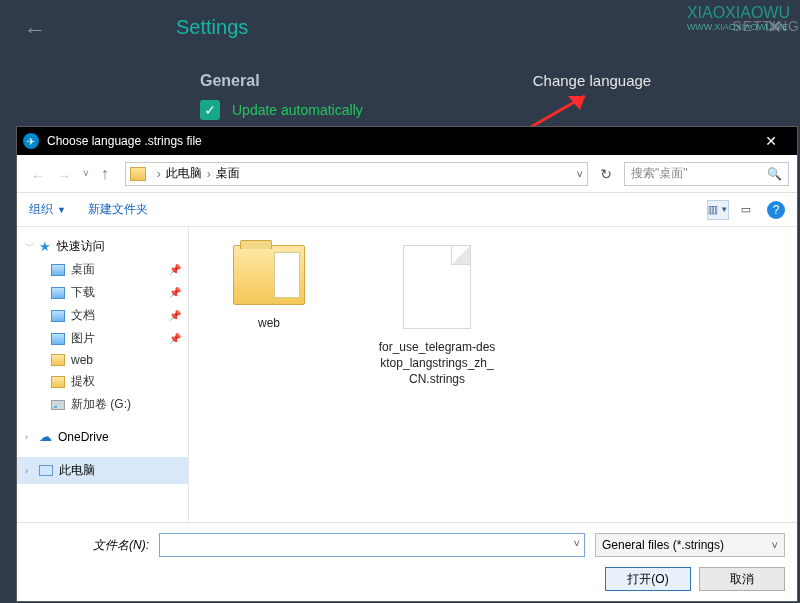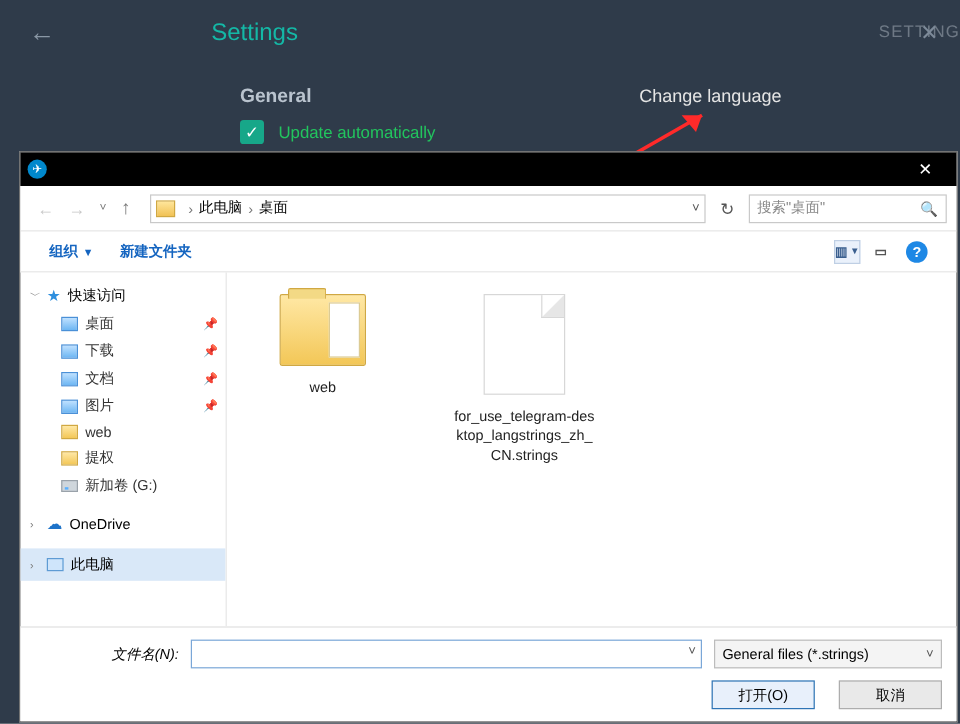--- a/index.html
+++ b/index.html
@@ -39,21 +39,21 @@
 .nav-btn.disabled { color: #c8c8c8; }
 .up-arrow { font-size: 16px; }
 .path-box { flex: 1; height: 24px; border: 1px solid #c9c9c9; margin: 0 6px 0 10px; display: flex; align-items: center; padding: 0 4px; font-size: 12px; }
 .path-box .pc-icon { width: 16px; height: 14px; background: linear-gradient(#ffe69b,#f1c255); border: 1px solid #d0a842; margin-right: 6px; }
 .path-box .sep { margin: 0 5px; color: #777; }
 .path-drop { margin-left: auto; color: #555; font-size: 11px; }
 .refresh { width: 24px; text-align: center; color: #555; font-size: 14px; cursor: pointer; }
 .search-box { width: 165px; height: 24px; border: 1px solid #c9c9c9; margin-left: 6px; display: flex; align-items: center; padding: 0 6px; color: #888; }
 .search-box .mag { margin-left: auto; color: #888; font-size: 12px; }
 
-.toolbar { height: 34px; border-bottom: 1px solid #e6e6e6; display: flex; align-items: center; padding: 0 24px; background: #fff; font-weight: bold; }
+.toolbar { height: 34px; border-bottom: 1px solid #e6e6e6; display: flex; align-items: center; padding: 0 12px; background: #fff; }
 .toolbar .t-item { color: #1565c0; margin-right: 22px; display: flex; align-items: center; cursor: pointer; }
 .toolbar .t-item .dd { font-size: 9px; margin-left: 4px; }
 .toolbar .spacer { flex: 1; }
 .view-btn { width: 22px; height: 20px; border: 1px solid #bfcfe4; margin-left: 6px; display: flex; align-items: center; justify-content: center; cursor: pointer; font-size: 11px; color: #3a5f8f; background: #eaf1fb; }
 .view-btn.plain { background: transparent; border-color: transparent; color: #555; }
 .help-btn { width: 18px; height: 18px; border-radius: 50%; background: #1e88e5; color: #fff; font-size: 12px; display: flex; align-items: center; justify-content: center; margin-left: 10px; cursor: pointer; }
 
 .body { flex: 1; display: flex; min-height: 0; }
 .sidebar { width: 172px; border-right: 1px solid #e6e6e6; overflow-y: auto; padding: 8px 0; font-size: 12px; }
 .side-group { margin-bottom: 10px; }
@@ -81,28 +81,32 @@
 .item .big-file::before { content:""; position:absolute; right:0; top:0; width:18px; height:18px; background: linear-gradient(135deg,#fff 48%, #e6e6e6 52%); border-left:1px solid #d7d7d7; border-bottom:1px solid #d7d7d7; }
 .item .fname { word-break: break-all; line-height: 1.35; }
 
 .footer { border-top: 1px solid #e0e0e0; padding: 10px 12px; background: #fff; }
 .f-row { display: flex; align-items: center; }
 .f-label { width: 120px; text-align: right; margin-right: 10px; font-size: 12px; white-space: nowrap; font-style: italic; }
 .f-input { flex: 1; height: 24px; border: 1px solid #7aa7d8; padding: 0 6px; font-size: 12px; position: relative; }
 .f-input .dd { position: absolute; right: 4px; top: 3px; color: #555; font-size: 11px; }
 .f-type { width: 190px; height: 24px; border: 1px solid #bcbcbc; margin-left: 10px; display: flex; align-items: center; padding: 0 6px; font-size: 12px; background: #f4f4f4; }
 .f-type .dd { margin-left: auto; color: #555; font-size: 11px; }
-.f-btns { display: flex; justify-content: flex-end; margin-top: 10px; gap: 20px; }
+.f-btns { display: flex; justify-content: flex-end; margin-top: 10px; gap: 8px; }
 .btn { width: 86px; height: 24px; border: 1px solid #adadad; background: #e9e9e9; font-size: 12px; cursor: pointer; }
 .btn.primary { border-color: #2e74b5; background: #e8f0fb; }
 </style>
 </head>
 <body>
 
 <div class="settings-bg">
+  <span class="watermark">
+    <span>XIAOXIAOWU</span>
+    <small>WWW.XIAOXIAOWU.ME</small>
+  </span>
   <span class="setting-right-label">SETTING</span>
   <div class="settings-header">
     <span class="back-arrow">←</span>
     <span class="settings-title">Settings</span>
     <span class="close-x">✕</span>
   </div>
   <div class="section-general">
     <div class="general-col">
       <div class="general-title">General</div>
       <div class="chk-row">
@@ -119,20 +123,21 @@
     <polygon points="185,4 168,4 180,18" fill="#ff2a2a"></polygon>
   </svg>
 <svg class="arrow2">
     <line x1="300" y1="0" x2="14" y2="144" stroke="#ff2a2a" stroke-width="3"></line>
     <polygon points="14,144 34,140 24,124" fill="#ff2a2a"></polygon>
   </svg>
 
 <div class="dialog">
   <div class="titlebar">
     <span class="tb-icon">✈</span>
+    <span class="tb-text">Choose language .strings file</span>
     <span class="tb-close">✕</span>
   </div>
 
   <div class="navbar">
     <span class="nav-btn disabled">←</span>
     <span class="nav-btn disabled">→</span>
     <span class="nav-btn" style="font-size:10px;">˅</span>
     <span class="nav-btn up-arrow">↑</span>
     <div class="path-box">
       <span class="pc-icon"></span>

